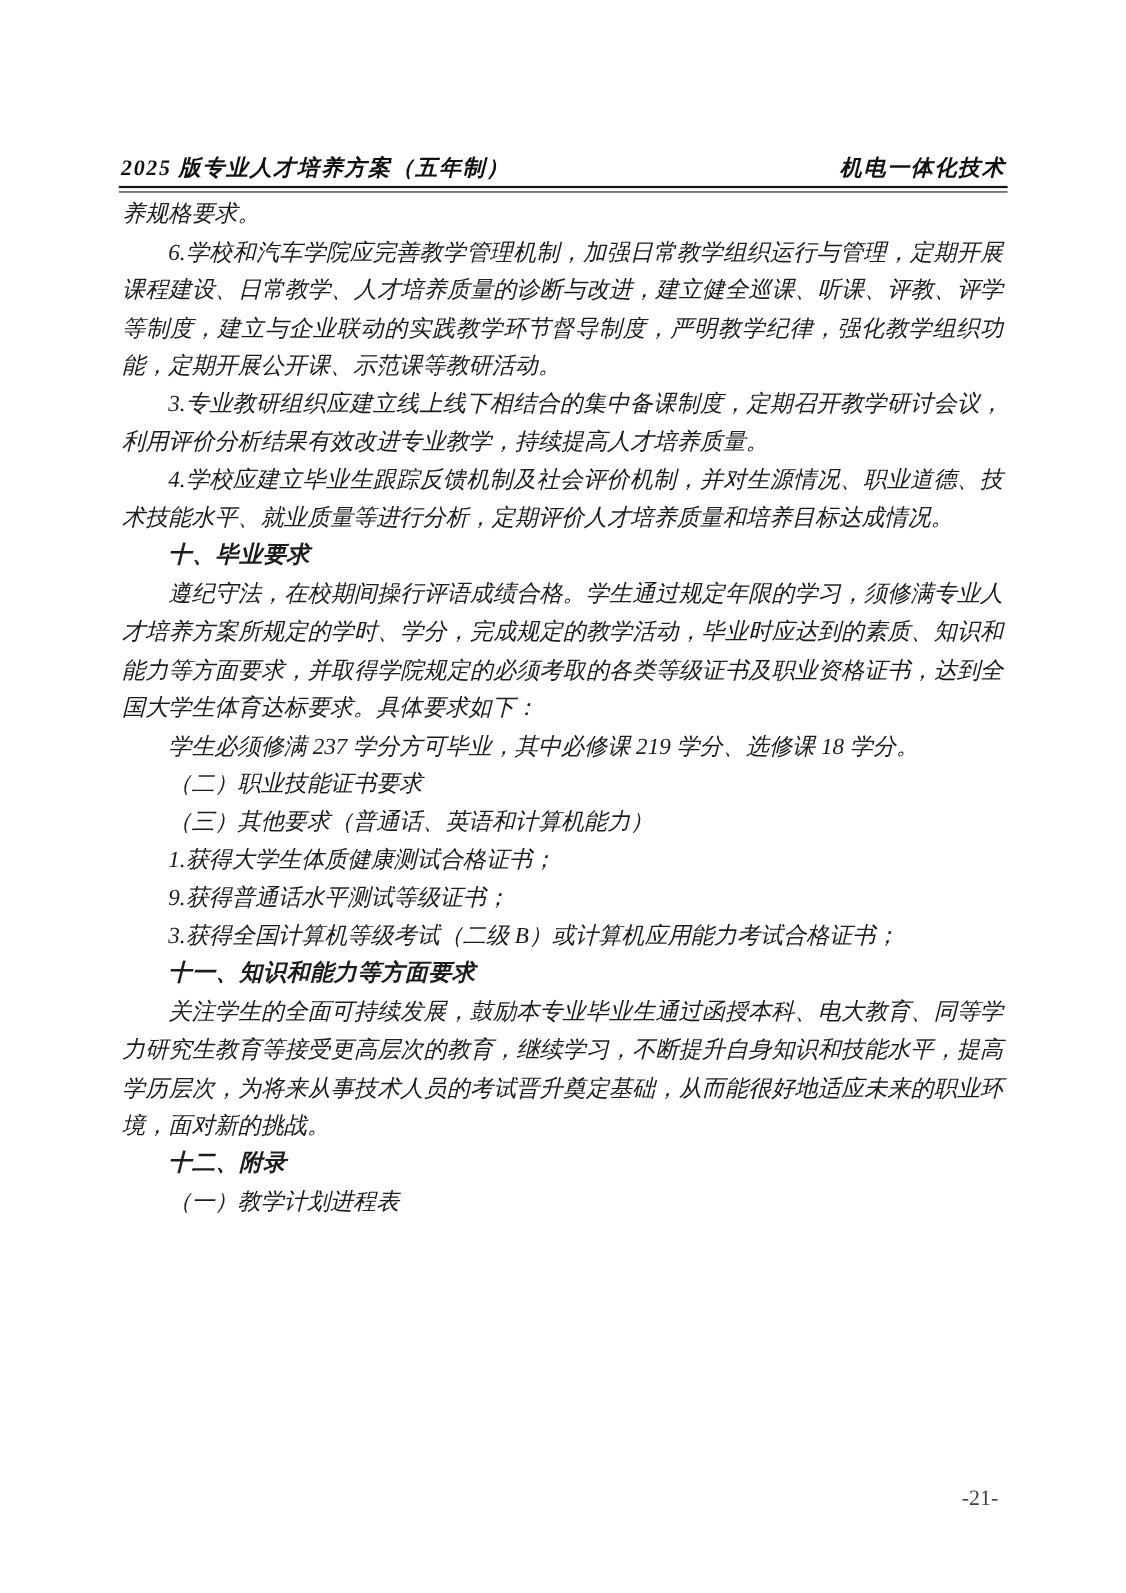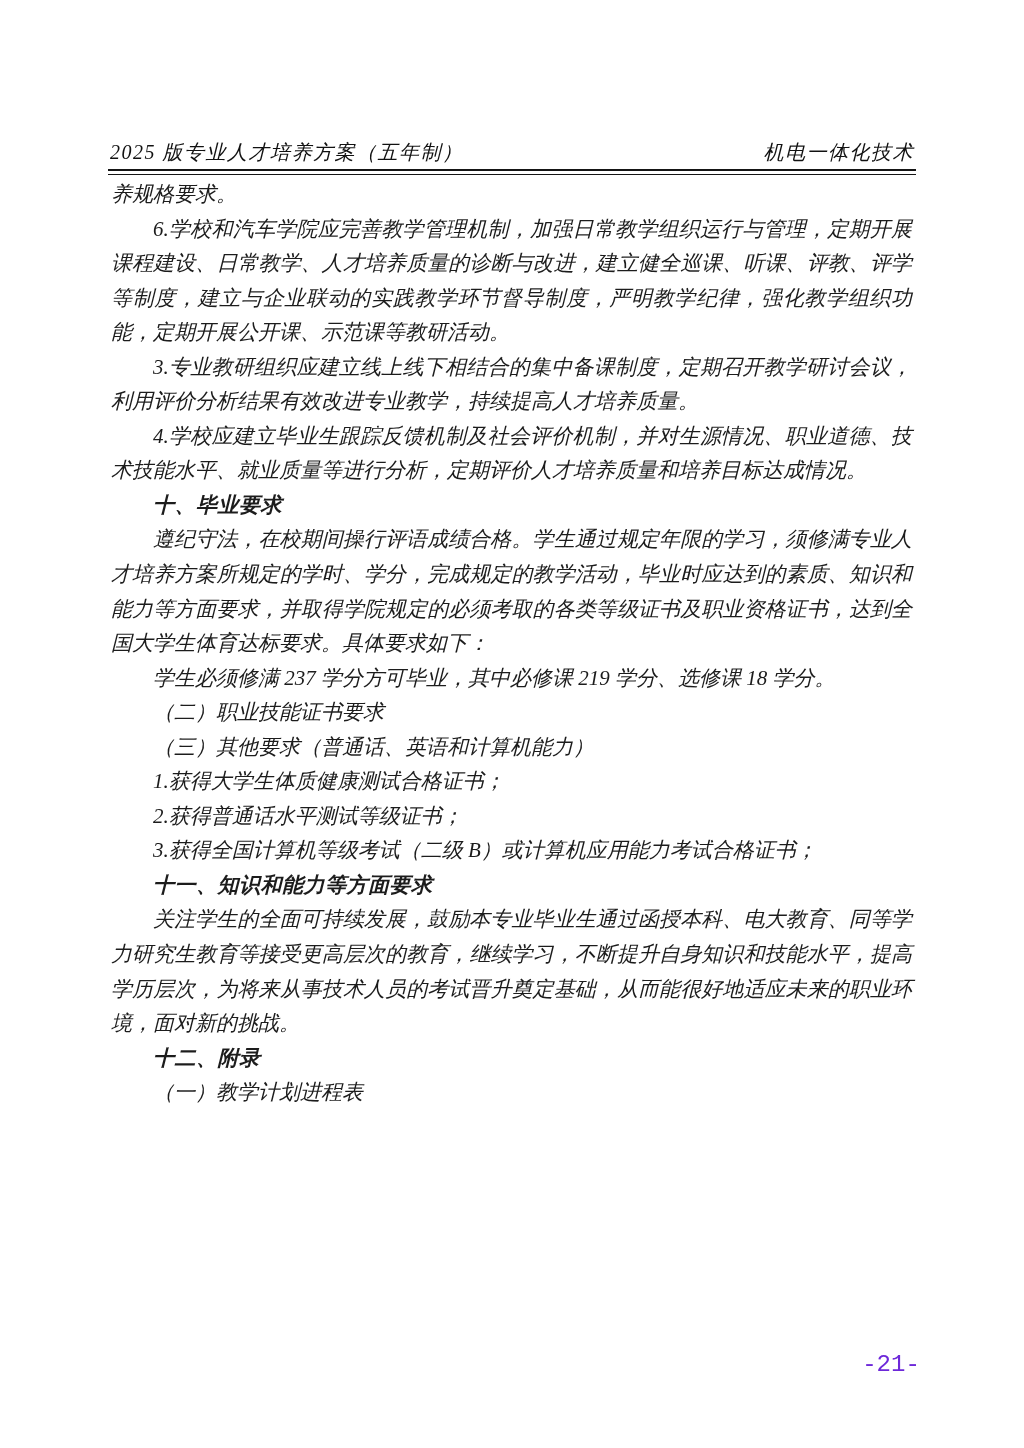--- a/index.html
+++ b/index.html
@@ -18,21 +18,21 @@
   }
   .header {
     position: absolute;
     top: 139px;
     left: 110px;
     width: 804px;
     display: flex;
     justify-content: space-between;
     align-items: baseline;
     font-size: 20px;
-    font-weight: normal;
+    font-weight: bold;
     font-style: italic;
     letter-spacing: 1.5px;
     color: #111;
     white-space: nowrap;
   }
   .header-rule {
     position: absolute;
     top: 169px;
     left: 108px;
     width: 808px;
@@ -63,23 +63,23 @@
     font-family: "Liberation Sans", "DejaVu Sans", sans-serif;
     font-weight: bold;
     letter-spacing: 0.5px;
   }
   .footer {
     position: absolute;
     top: 1351px;
     left: 843px;
     width: 96px;
     text-align: center;
-    font-size: 24px;
-    color: #6d28d9;
-    font-family: Liberation Mono, monospace;
+    font-size: 20px;
+    color: #404040;
+    font-family: Liberation Serif, serif;
   }
 </style>
 </head>
 <body>
 
 <div class="page">
 
   <div class="header">
     <span class="header-left">2025 版专业人才培养方案（五年制）</span>
     <span class="header-right">机电一体化技术</span>
@@ -91,21 +91,21 @@
     <p class="cont">养规格要求。</p>
     <p>6.学校和汽车学院应完善教学管理机制，加强日常教学组织运行与管理，定期开展课程建设、日常教学、人才培养质量的诊断与改进，建立健全巡课、听课、评教、评学等制度，建立与企业联动的实践教学环节督导制度，严明教学纪律，强化教学组织功能，定期开展公开课、示范课等教研活动。</p>
     <p>3.专业教研组织应建立线上线下相结合的集中备课制度，定期召开教学研讨会议，利用评价分析结果有效改进专业教学，持续提高人才培养质量。</p>
     <p>4.学校应建立毕业生跟踪反馈机制及社会评价机制，并对生源情况、职业道德、技术技能水平、就业质量等进行分析，定期评价人才培养质量和培养目标达成情况。</p>
     <p class="heading">十、毕业要求</p>
     <p>遵纪守法，在校期间操行评语成绩合格。学生通过规定年限的学习，须修满专业人才培养方案所规定的学时、学分，完成规定的教学活动，毕业时应达到的素质、知识和能力等方面要求，并取得学院规定的必须考取的各类等级证书及职业资格证书，达到全国大学生体育达标要求。具体要求如下：</p>
     <p>学生必须修满 237 学分方可毕业，其中必修课 219 学分、选修课 18 学分。</p>
     <p>（二）职业技能证书要求</p>
     <p>（三）其他要求（普通话、英语和计算机能力）</p>
     <p>1.获得大学生体质健康测试合格证书；</p>
-    <p>2.获得普通话水平测试等级证书；</p>
+    <p>9.获得普通话水平测试等级证书；</p>
     <p>3.获得全国计算机等级考试（二级 B）或计算机应用能力考试合格证书；</p>
     <p class="heading">十一、知识和能力等方面要求</p>
     <p>关注学生的全面可持续发展，鼓励本专业毕业生通过函授本科、电大教育、同等学力研究生教育等接受更高层次的教育，继续学习，不断提升自身知识和技能水平，提高学历层次，为将来从事技术人员的考试晋升奠定基础，从而能很好地适应未来的职业环境，面对新的挑战。</p>
     <p class="heading">十二、附录</p>
     <p>（一）教学计划进程表</p>
   </div>
 
   <div class="footer">-21-</div>
 
 </div>

